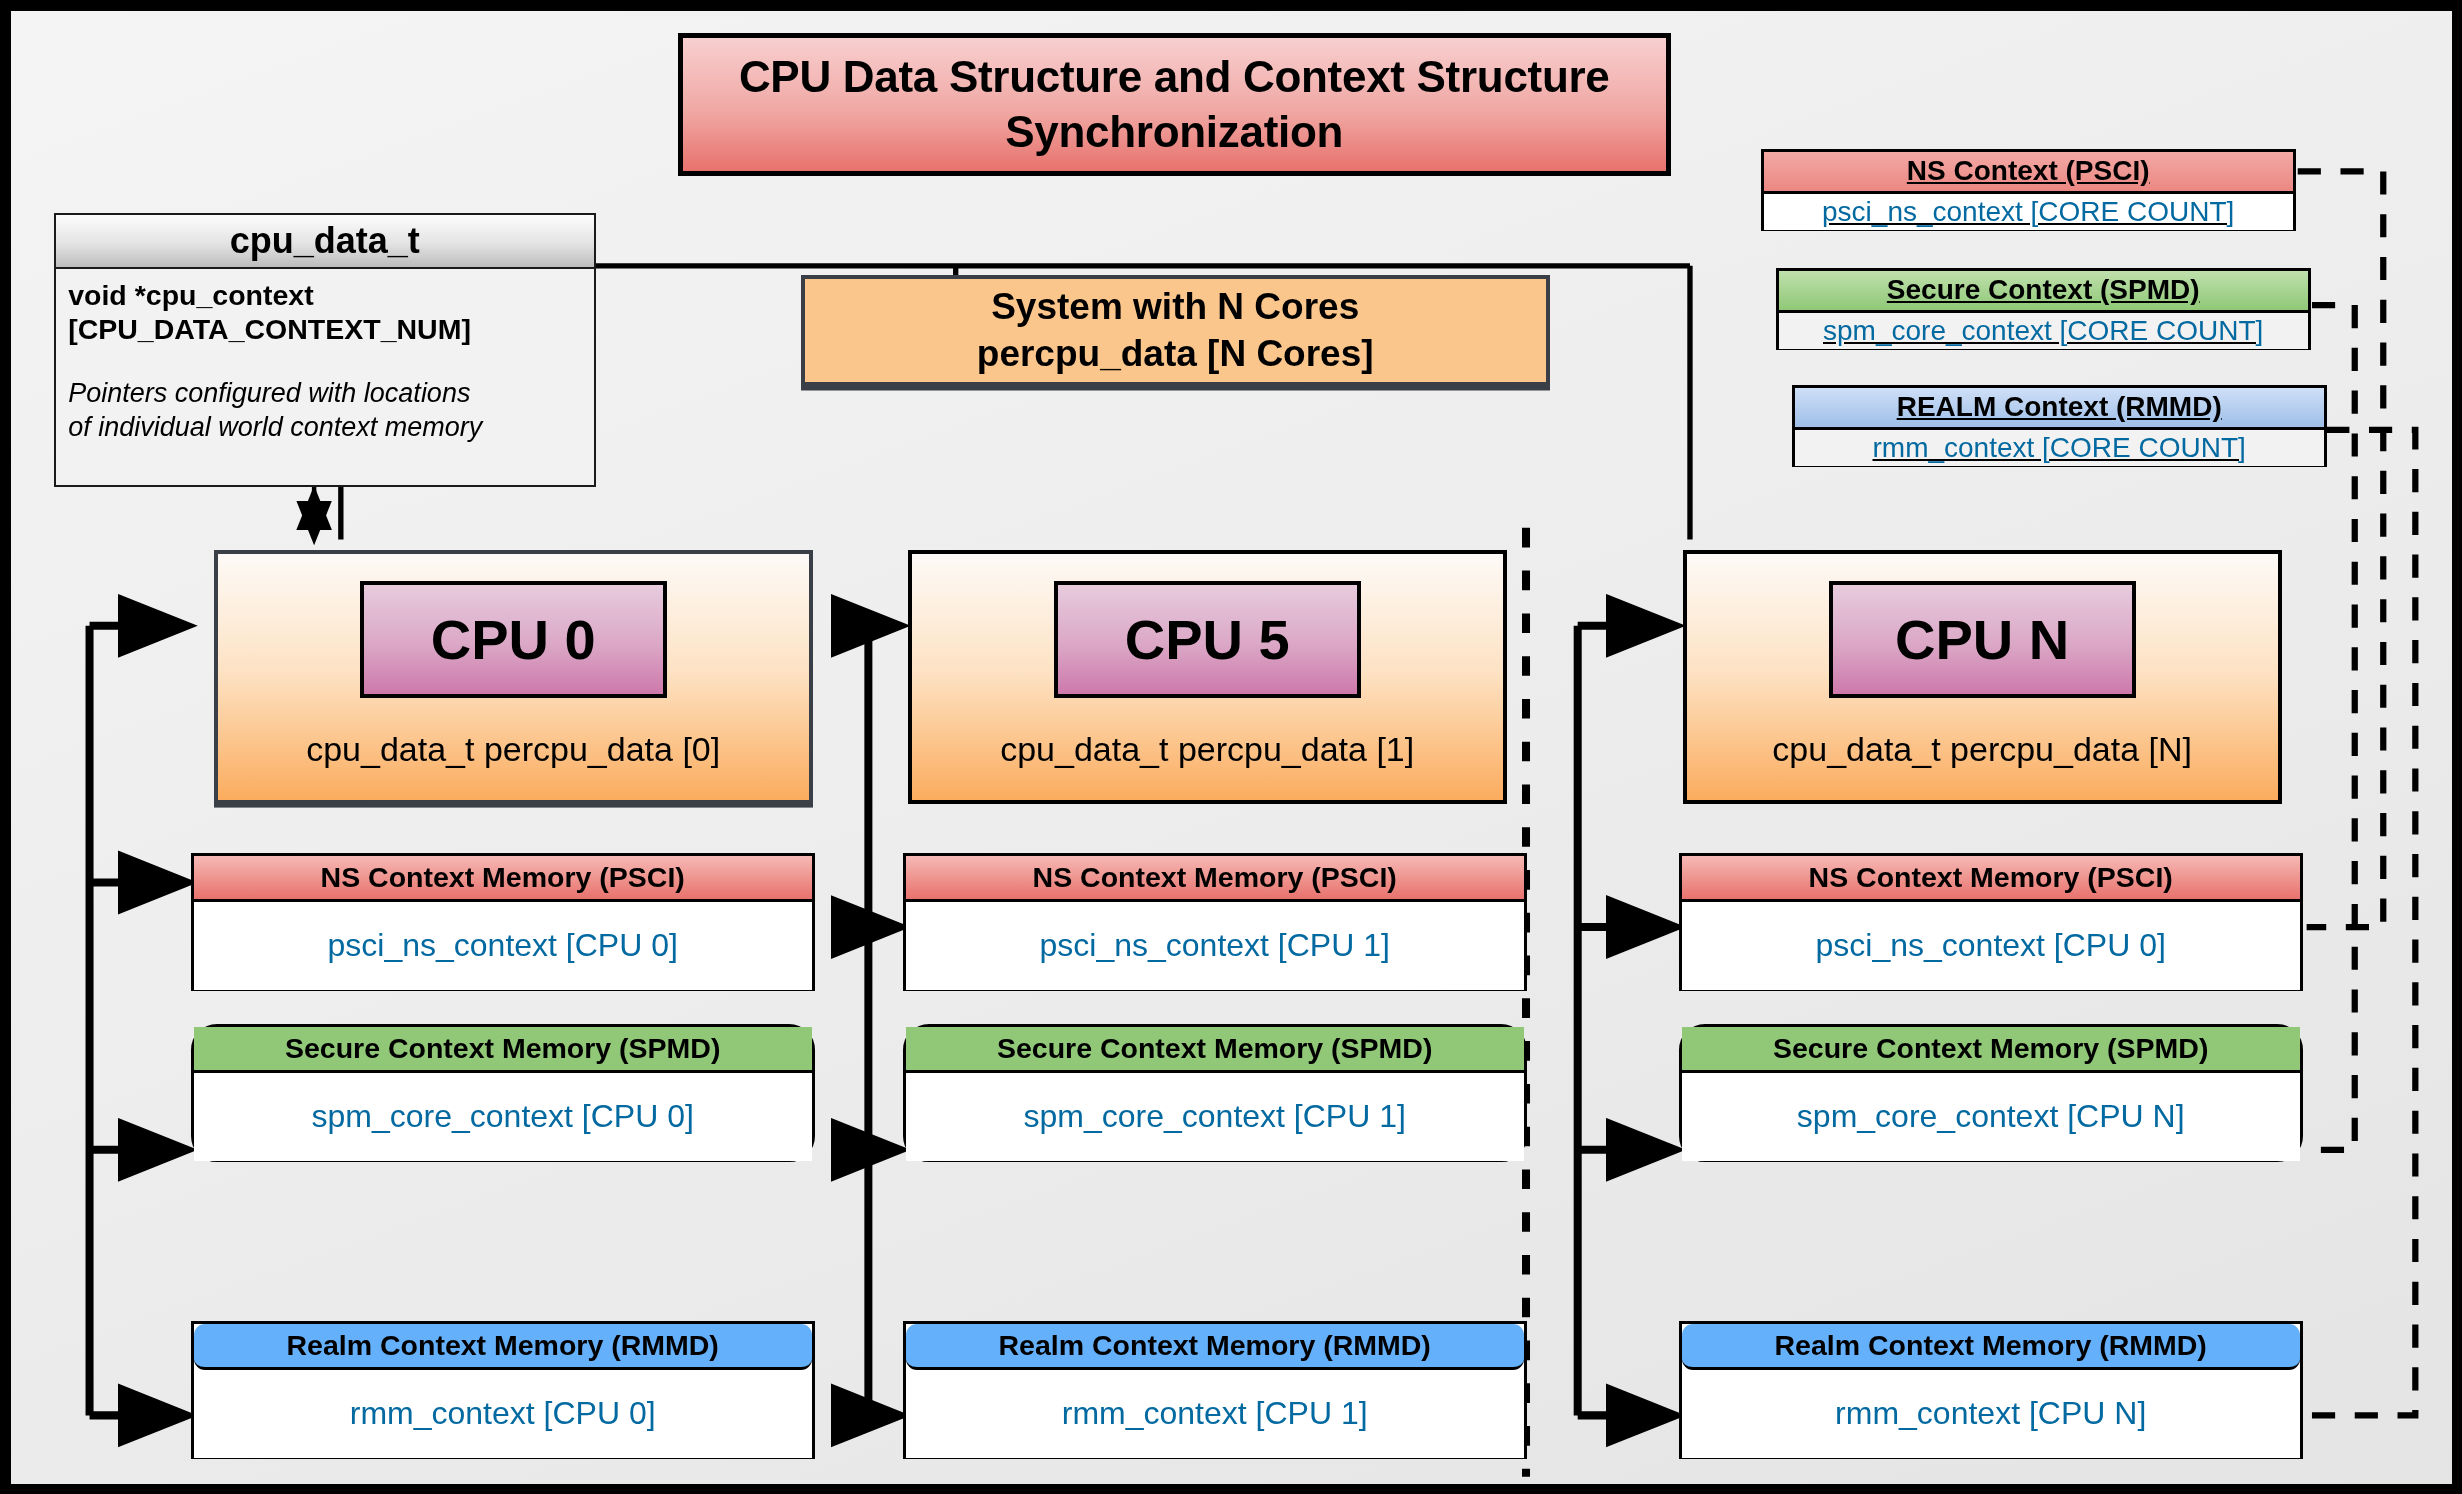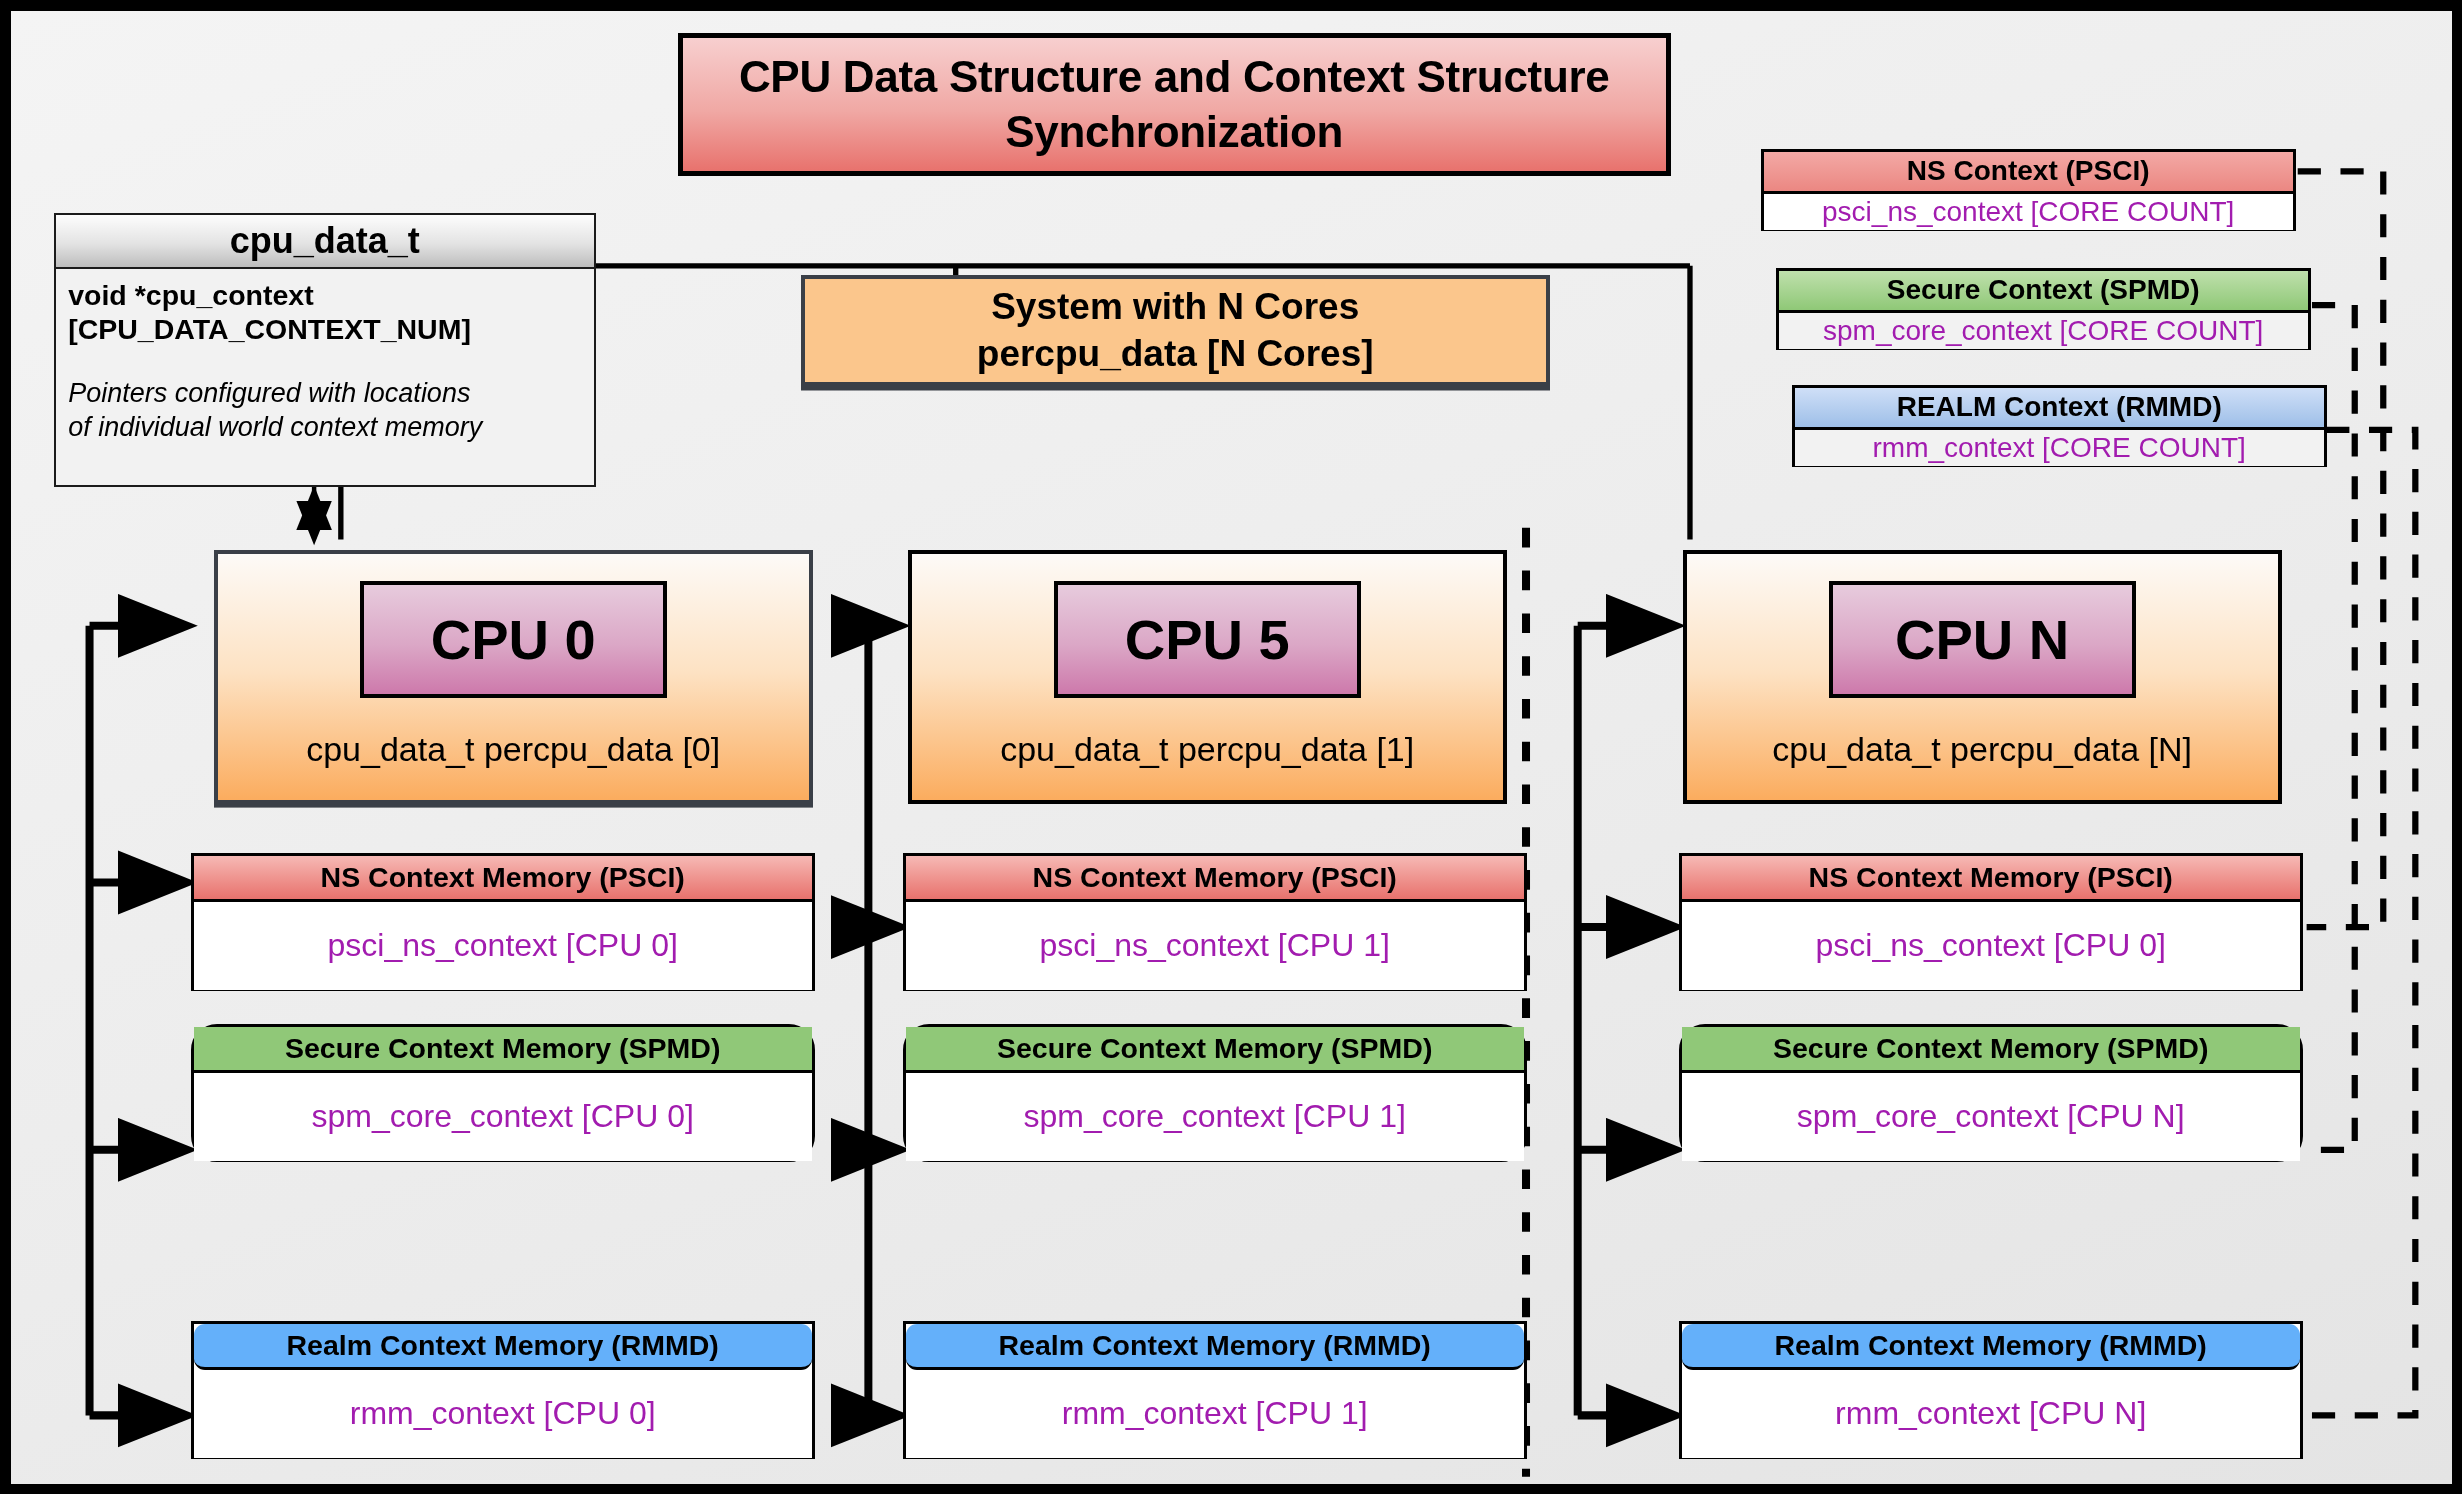--- a/index.html
+++ b/index.html
@@ -58,31 +58,31 @@
 
   
   .card{border:3.6px solid #000;background:#fff;}
   .card-head{
     border-bottom:3.6px solid #000;
     display:flex;align-items:center;justify-content:center;
     font-weight:bold;color:#000;text-align:center;
   }
   .card-body{
     display:flex;align-items:center;justify-content:center;
-    color:#a21caf;text-align:center;background:#fff;
+    color:#0369a1;text-align:center;background:#fff;
   }
   .hd-ns{background:linear-gradient(180deg,#f6b9b5 0%,#ef9590 50%,#e8726d 100%);}
   .hd-sec{background:#90c878;}
   .hd-realm{background:#64b0fa;border-radius:11px;}
   .hd-ns-flat{background:linear-gradient(180deg,#f3a9a5 0%,#eb8782 100%);}
   .hd-sec-grad{background:linear-gradient(180deg,#bfe0ac 0%,#8fc877 100%);}
   .hd-realm-grad{background:linear-gradient(180deg,#cfdff7 0%,#9ebfe8 100%);}
 
   
-  .gcard{width:535px;height:82px;}
+  .gcard{width:535px;height:82px;text-decoration:underline;}
   .gcard .card-head{height:39px;font-size:28px;}
   .gcard .card-body{height:36px;font-size:28px;background:#fff;}
   .gcard.alt .card-body{background:#f2f2f2;}
   #gcard-ns{left:1750px;top:138px;}
   #gcard-sec{left:1765px;top:257px;}
   #gcard-realm{left:1781px;top:374px;}
 
   
   .cpu-card{
     width:599px;height:254px;

